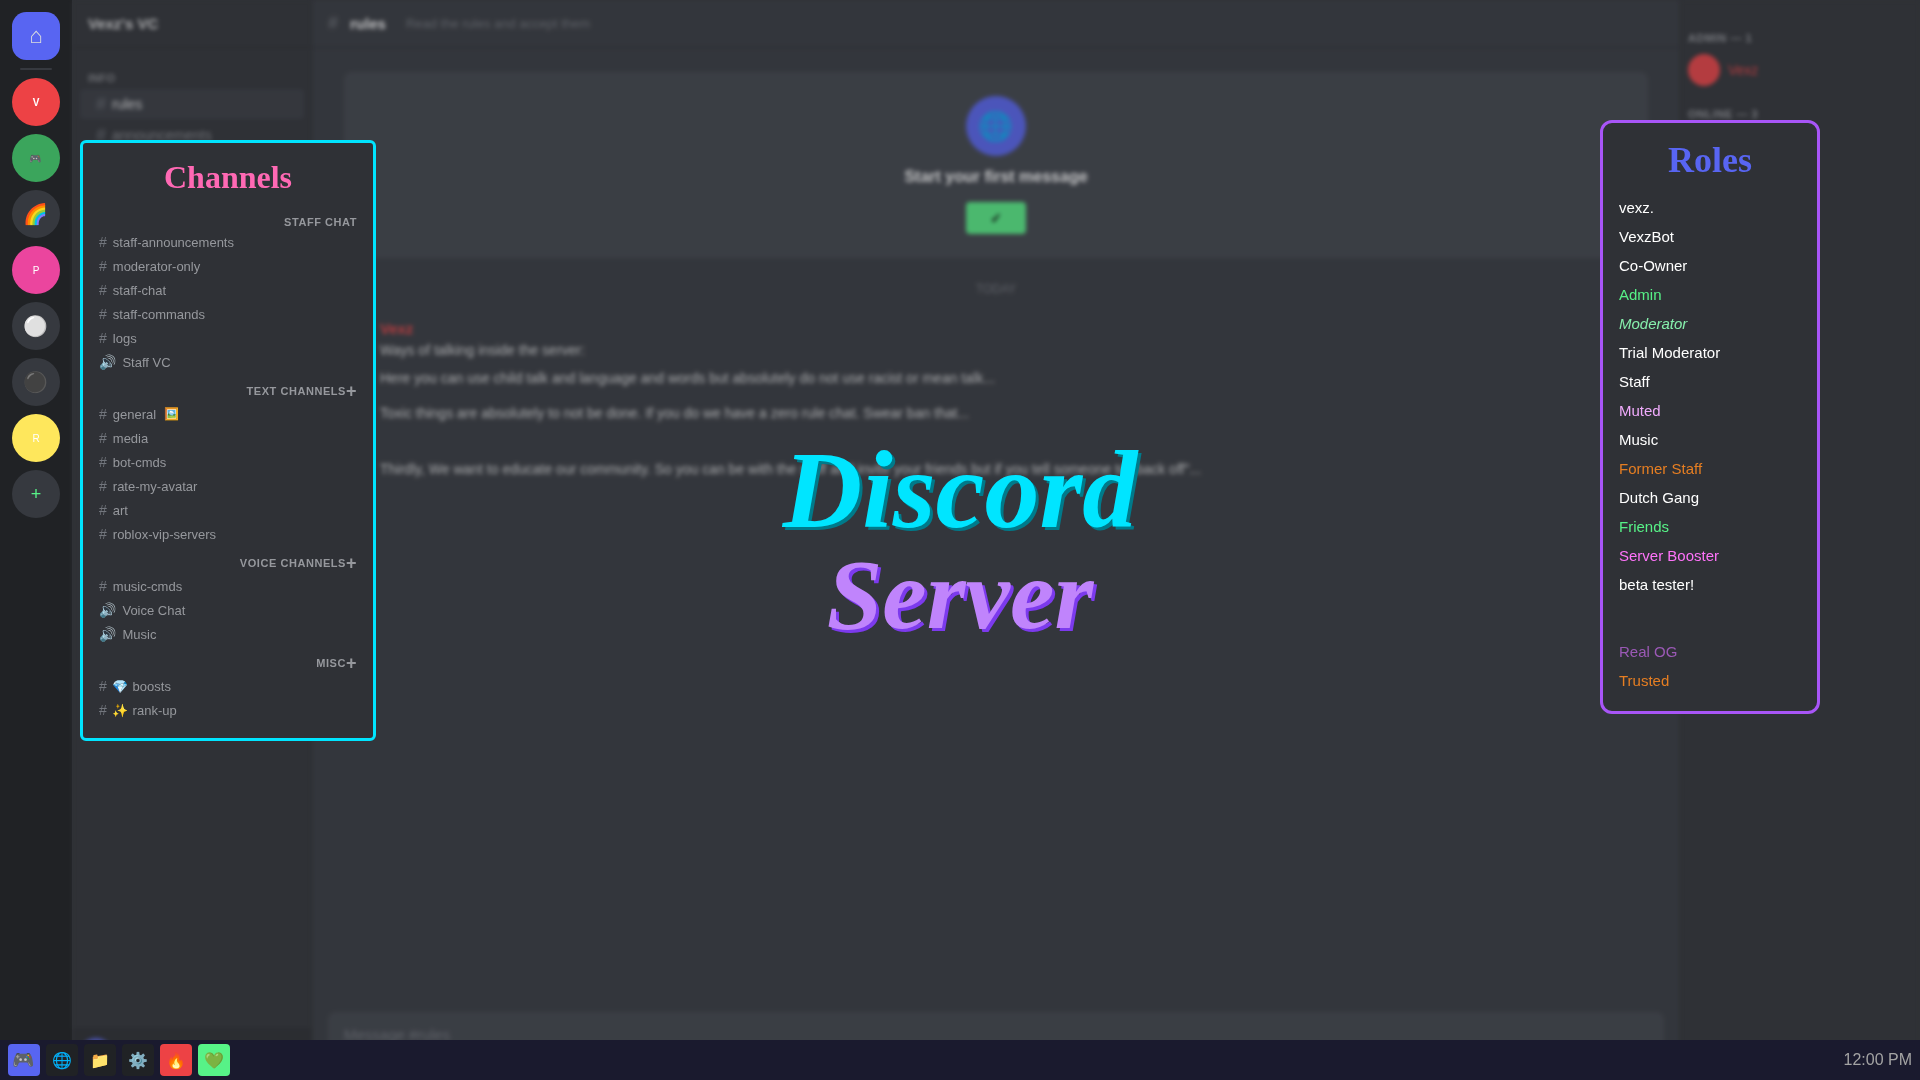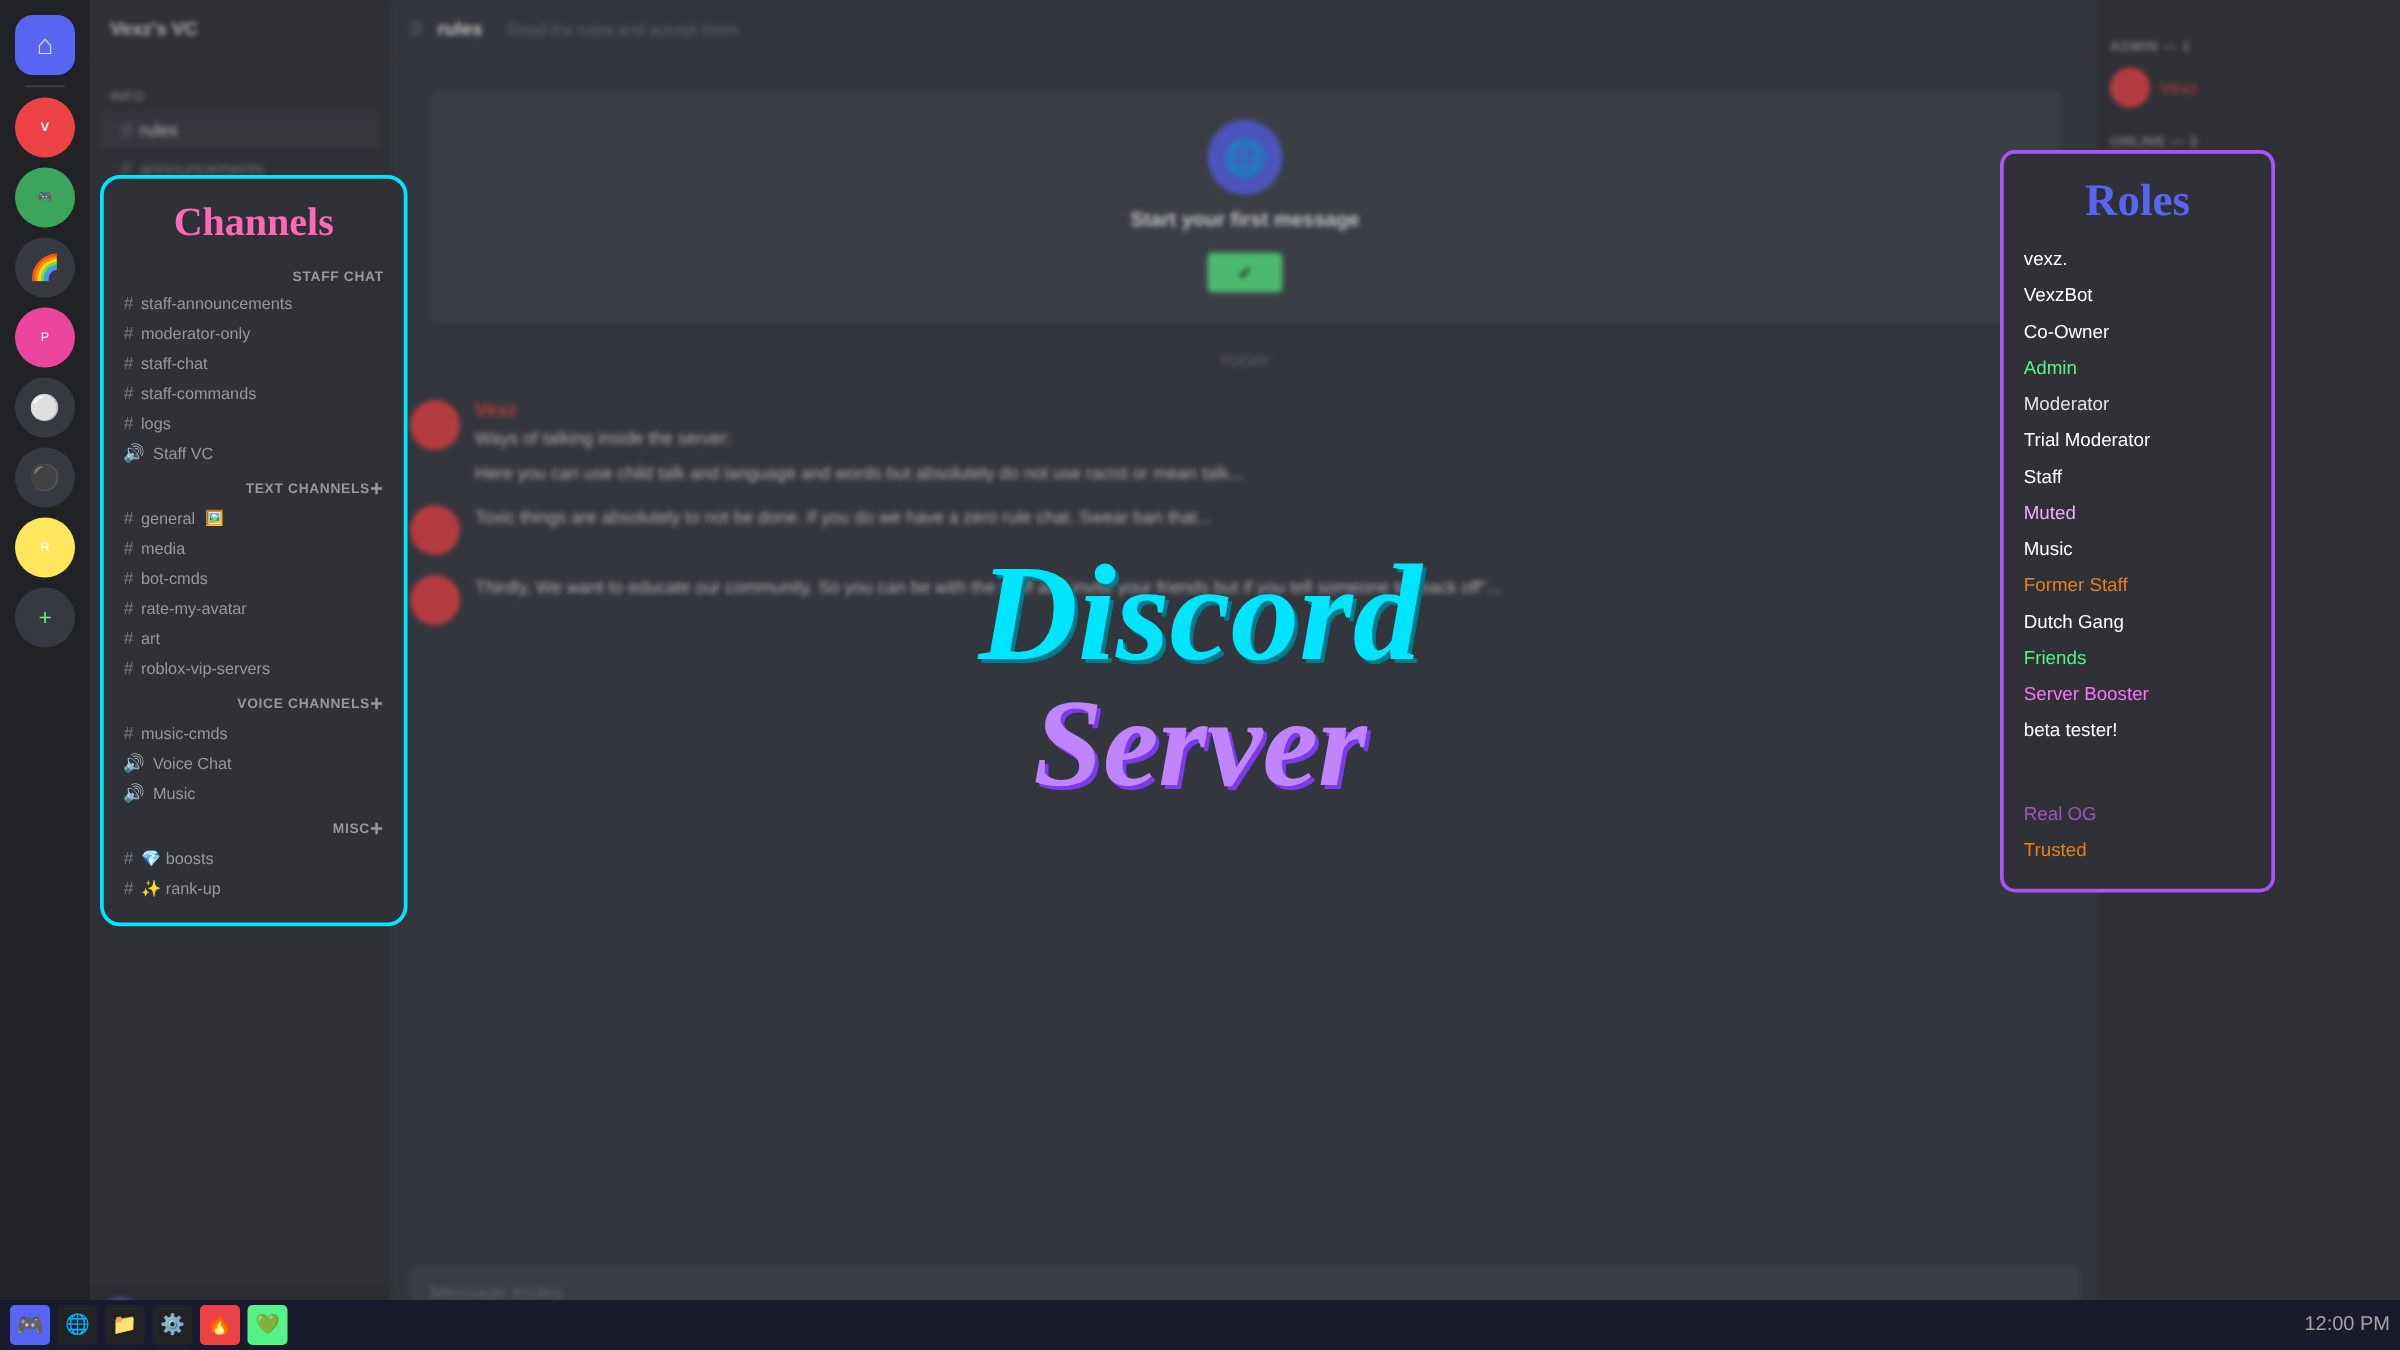--- a/index.html
+++ b/index.html
@@ -236,24 +236,24 @@
       inset: 0;
       pointer-events: none;
       z-index: 10;
     }
 
     
     .channels-panel {
       position: absolute;
       left: 80px;
       top: 140px;
-      width: 246px;
+      width: 296px;
       background: #2f3136;
       border: 3px solid #00e5ff;
-      border-radius: 16px;
+      border-radius: 6px;
       padding: 16px 0;
       pointer-events: all;
       z-index: 20;
     }
 
     .channels-panel-title {
       text-align: center;
       font-size: 32px;
       font-weight: 700;
       color: #ff69b4;
@@ -668,21 +668,21 @@
     <span class="overlay-text-server">Server</span>
   </div>
 
   <div class="roles-panel">
     <div class="roles-panel-title">Roles</div>
 
     <div class="role-item" style="color:#ffffff;">vexz.</div>
     <div class="role-item" style="color:#ffffff;">VexzBot</div>
     <div class="role-item" style="color:#ffffff;">Co-Owner</div>
     <div class="role-item" style="color:#57f287;">Admin</div>
-    <div class="role-item" style="color:#e5e5e5;">Moderator</div>
+    <div class="role-item" style="color:#86efac;font-style:italic;">Moderator</div>
     <div class="role-item" style="color:#ffffff;">Trial Moderator</div>
     <div class="role-item" style="color:#ffffff;">Staff</div>
     <div class="role-item" style="color:#f0abfc;">Muted</div>
     <div class="role-item" style="color:#ffffff;">Music</div>
     <div class="role-item" style="color:#e67e22;">Former Staff</div>
     <div class="role-item" style="color:#ffffff;">Dutch Gang</div>
     <div class="role-item" style="color:#57f287;">Friends</div>
     <div class="role-item" style="color:#ff73fa;">Server Booster</div>
     <div class="role-item" style="color:#ffffff;">beta tester!</div>
     <div class="role-item" style="color:#9b59b6;margin-top:38px;">Real OG</div>

